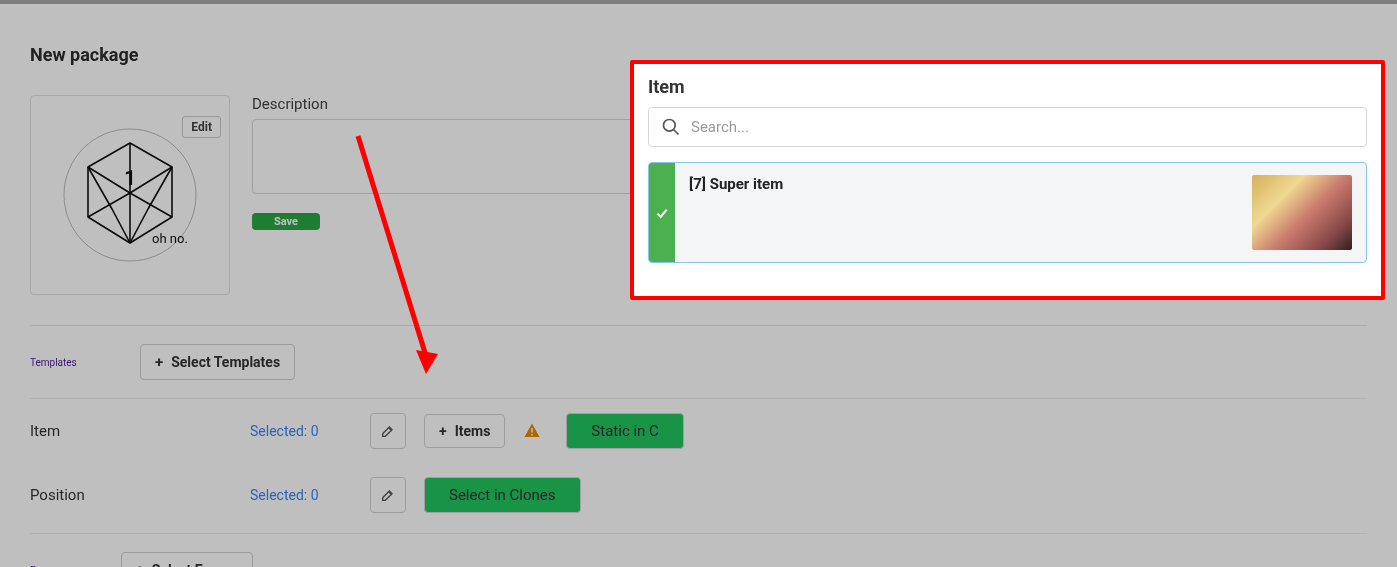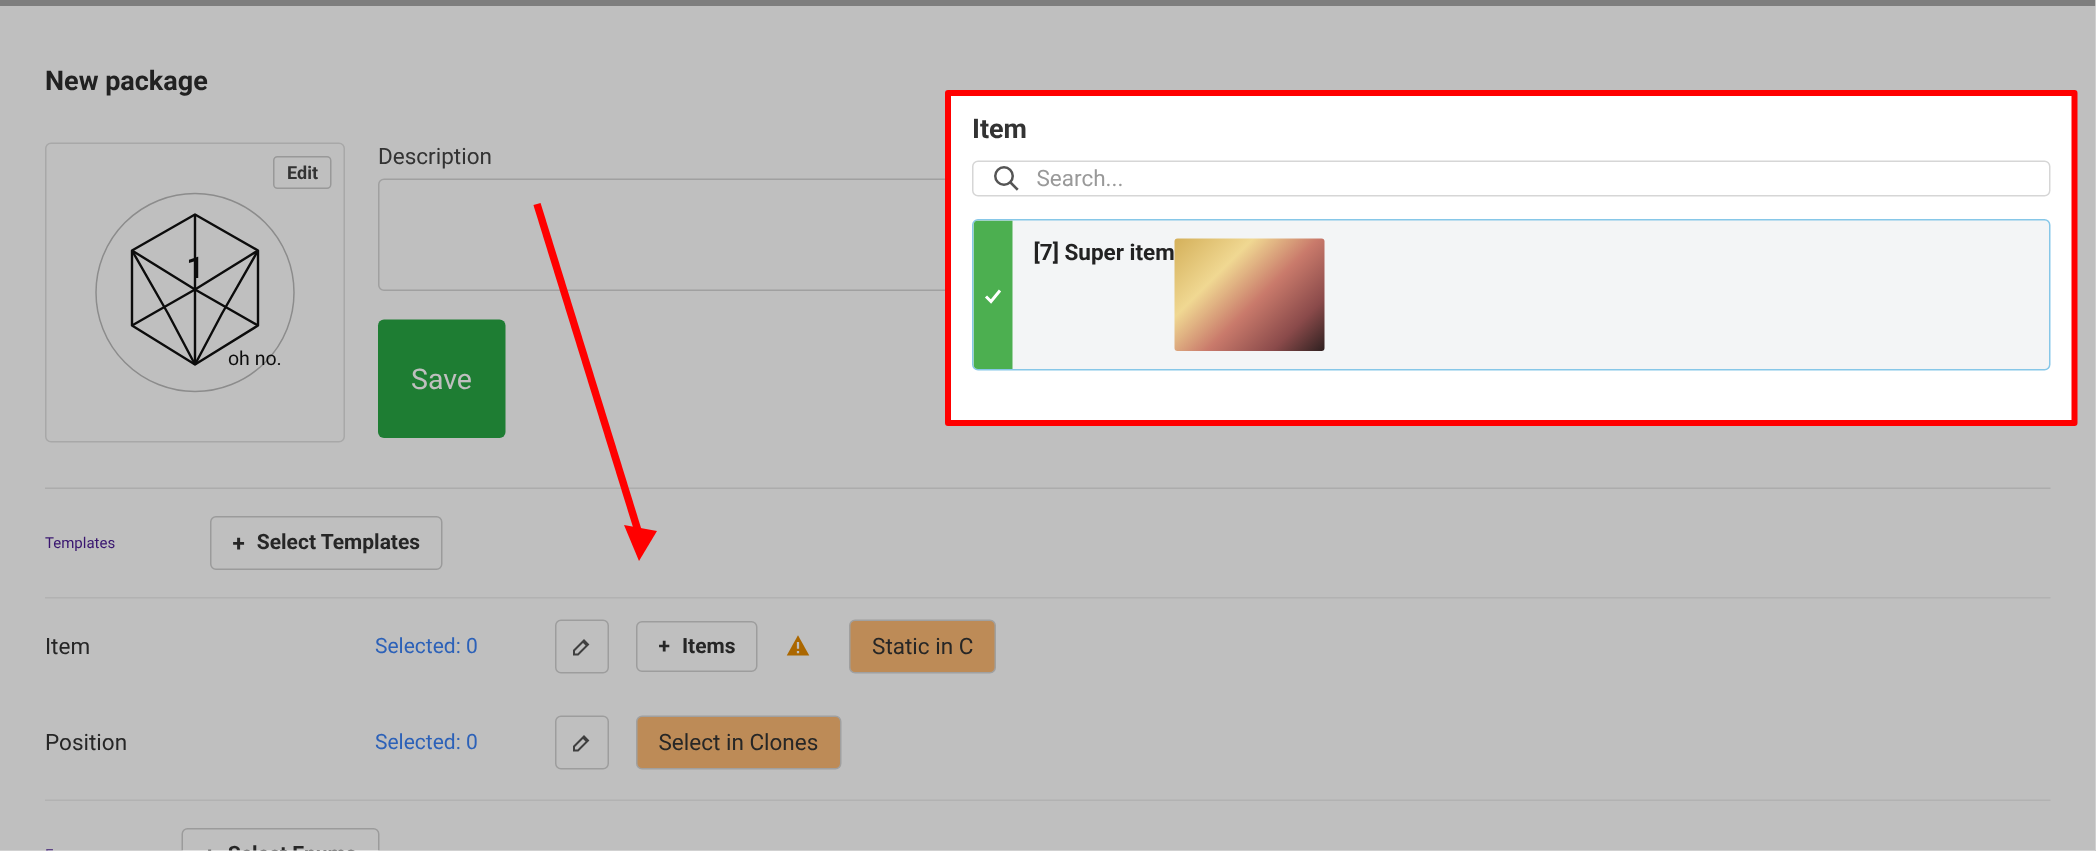--- a/index.html
+++ b/index.html
@@ -3,62 +3,62 @@
 <meta charset="utf-8">
 <style>
 *{box-sizing:border-box;margin:0;padding:0;font-family:-apple-system,BlinkMacSystemFont,"Segoe UI",Roboto,sans-serif}
 body{background:#fff;width:1397px;height:567px;overflow:hidden;position:relative}
 .page-bg{position:absolute;inset:0;padding:0}
 .topstrip{height:4px;background:#a8a8a8}
 .main{padding:40px 30px 30px}
 .section-title{font-size:18px;color:#2d2d2d;font-weight:700;margin-bottom:30px}
 .toprow{display:flex;gap:22px;align-items:flex-start;border-bottom:1px solid #e6e6e6;padding-bottom:30px}
 .thumb{width:200px;height:200px;border:1px solid #e0e0e0;border-radius:4px;background:#fff;position:relative;display:flex;align-items:center;justify-content:center}
-.thumb .editbtn{position:absolute;top:8px;right:8px;font-size:12px;font-weight:700;color:#444;background:#fff;border:1px solid #ccc;border-radius:3px;padding:3px 8px;cursor:pointer}
+.thumb .editbtn{position:absolute;top:20px;right:8px;font-size:12px;font-weight:700;color:#444;background:#fff;border:1px solid #ccc;border-radius:3px;padding:3px 8px;cursor:pointer}
 .thumb .d20{width:140px;height:140px}
 .descwrap{flex:1}
 .desclabel{font-size:15px;color:#444;margin-bottom:6px}
 .descbox{width:100%;height:75px;border:1px solid #d6d6d6;border-radius:4px;resize:none;padding:8px;font-size:14px}
-.savebtn{margin-top:15px;background:#28a745;color:#fff;border:none;border-radius:4px;padding:28px 22px;font-size:19px;font-weight:400;cursor:pointer}
+.savebtn{margin-top:15px;background:#28a745;color:#fff;border:none;border-radius:4px;padding:2px 22px;font-size:11px;font-weight:700;cursor:pointer}
 .templatesrow{display:flex;align-items:center;gap:20px;padding:18px 0;border-bottom:1px solid #eee}
 .rowlabel{font-size:10px;color:#4c1d95;width:90px}
 .rowlabel.sm{width:auto;margin-right:40px}
 .selbtn{display:flex;align-items:center;gap:8px;border:1px solid #cfcfcf;background:#fff;border-radius:4px;padding:8px 14px;font-size:14px;font-weight:700;color:#333;cursor:pointer}
 .selbtn .plus{font-weight:700;font-size:15px}
 .gridrow{display:flex;align-items:center;padding:14px 0;gap:0}
 .gridrow .c1{width:220px;font-size:15px;color:#333}
 .gridrow .c2{width:120px;font-size:14px;color:#3b82f6}
 .iconbtn{width:36px;height:36px;border:1px solid #d2d2d2;border-radius:4px;background:#fff;display:flex;align-items:center;justify-content:center;cursor:pointer;margin-right:18px}
 .iconbtn svg{width:16px;height:16px;stroke:#555;fill:none;stroke-width:2}
 .addbtn{display:flex;align-items:center;gap:8px;border:1px solid #d2d2d2;border-radius:4px;background:#fff;padding:8px 14px;font-size:14px;font-weight:700;color:#333;cursor:pointer;margin-right:18px}
 .warn{width:18px;height:18px;color:#e48a00;margin-right:25px}
-.staticcell{border:1px solid #d6d6d6;border-radius:4px;padding:8px 14px;font-size:15px;color:#333;background:#fdba74}
+.staticcell{border:1px solid #d6d6d6;border-radius:4px;padding:8px 24px;font-size:15px;color:#333;background:#22c55e}
 .enumsrow{display:flex;align-items:center;gap:20px;padding-top:18px;border-top:1px solid #eee;margin-top:6px}
 
 
 .dim{position:absolute;inset:0;background:rgba(0,0,0,0.25)}
 
 
 .arrow{position:absolute;left:338px;top:126px;pointer-events:none}
 .arrow line{stroke:#ff0000;stroke-width:5}
 .arrow polygon{fill:#ff0000}
 
 
 .popup{position:absolute;left:630px;top:60px;width:755px;background:#fff;border:4px solid #ff0000;border-radius:2px}
 .popup-inner{padding:12px 14px 18px}
 .popup-title{font-size:18px;font-weight:700;color:#333;margin-bottom:10px}
-.searchwrap{border:1px solid #d6d6d6;border-radius:4px;height:24px;display:flex;align-items:center;padding:0 12px;gap:10px;margin-bottom:15px}
+.searchwrap{border:1px solid #d6d6d6;border-radius:4px;height:40px;display:flex;align-items:center;padding:0 12px;gap:10px;margin-bottom:15px}
 .searchwrap svg{width:20px;height:20px;stroke:#555;fill:none;stroke-width:2}
 .searchwrap input{border:none;outline:none;font-size:15px;flex:1;color:#333}
 .searchwrap input::placeholder{color:#999}
 .itemcard{border:1px solid #d9d9d9;border-radius:4px;display:flex;align-items:stretch;overflow:hidden;margin-bottom:15px}
 .itemcard.selected{border:1px solid #86c7e8;background:#f3f5f6}
 .checkbar{width:26px;background:#4caf50;display:flex;align-items:center;justify-content:center}
 .checkbar svg{width:16px;height:16px;stroke:#fff;fill:none;stroke-width:3}
-.itembody{flex:1;padding:12px 14px;display:flex;align-items:flex-start;justify-content:flex-start}
+.itembody{flex:1;padding:12px 14px;display:flex;align-items:flex-start;justify-content:space-between}
 .itemname{font-size:15px;font-weight:700;color:#222}
 .itemimg{width:100px;height:75px;border-radius:2px;flex:none}
 .img-a{background:linear-gradient(135deg,#d4b05a 0%,#f0d892 30%,#c97a6b 55%,#8a4a4a 80%,#2e2020 100%)}
 .img-b{background:linear-gradient(160deg,#4a3a2c 0%,#2e241c 50%,#1a130e 100%)}
 .itemcard.plain .itembody{padding:12px 14px}
 </style>
 </head>
 <body>
 
 <div class="page-bg">

